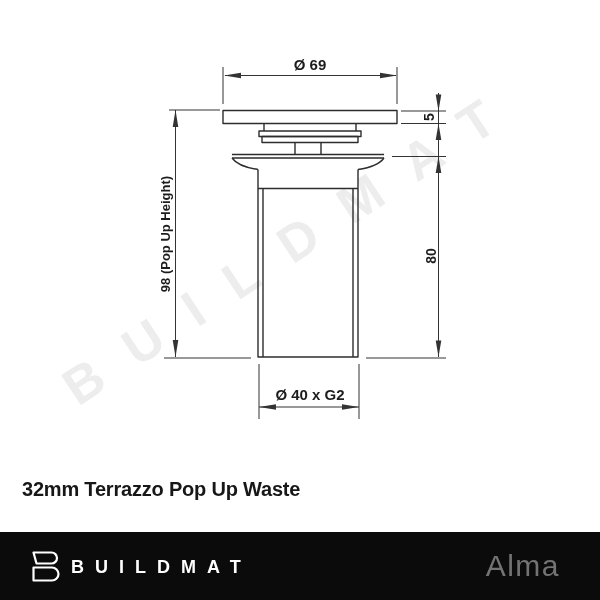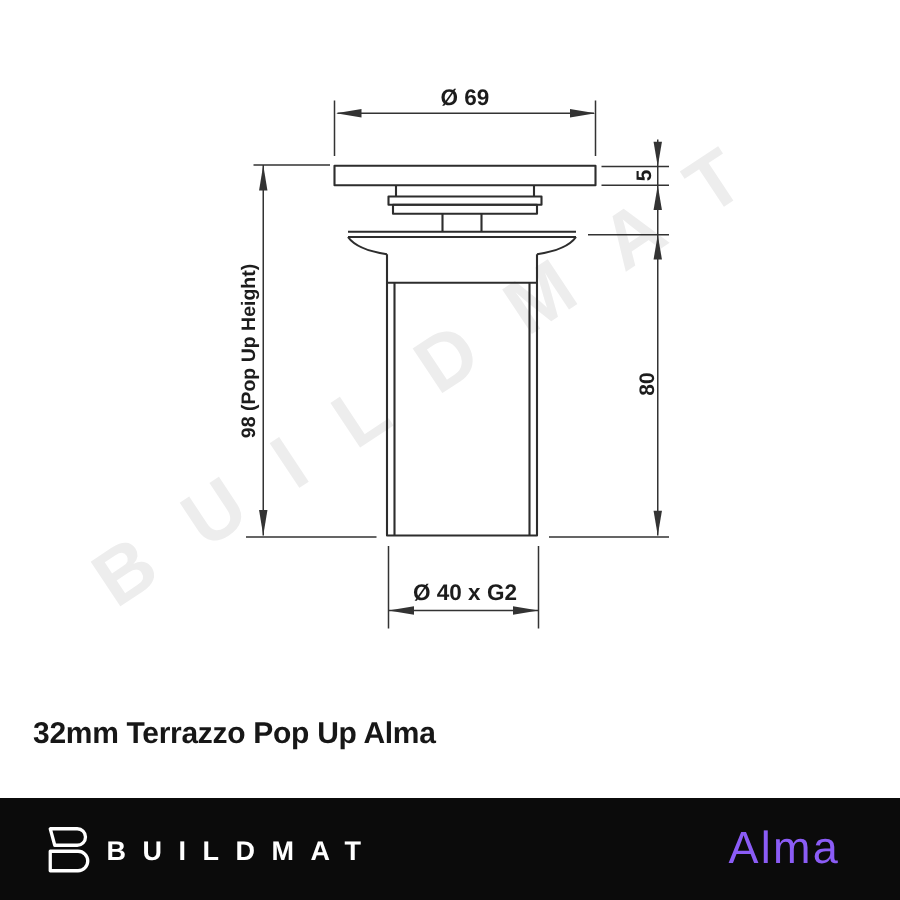--- a/index.html
+++ b/index.html
@@ -24,21 +24,21 @@
   }
   
   .footer {
     position:absolute; left:0; top:532px; width:600px; height:68px;
     background:#0b0b0b; display:flex; align-items:center;
     justify-content:space-between; box-sizing:border-box;
     padding:0 40px 0 30px; z-index:3;
   }
   .brand { display:flex; align-items:center; gap:11px; }
   .brand-name { color:#ffffff; font-size:18px; font-weight:700; letter-spacing:11px; line-height:1; padding-top:2px; }
-  .series-name { color:#8b5cf6; font-size:30px; font-weight:500; letter-spacing:1.5px; line-height:1;text-align:center; }
+  .series-name { color:#737373; font-size:30px; font-weight:500; letter-spacing:1.5px; line-height:1;text-align:center; }
 </style>
 </head>
 <body>
 
 <div class="canvas">
 
   <div class="watermark">BUILDMAT</div>
 
   <svg class="drawing" width="600" height="530" viewBox="0 0 600 530">
 
@@ -80,21 +80,21 @@
       <polygon points="359,407 342,404.2 342,409.8"></polygon>
     </g>
 
     <text class="dim-text" x="310" y="70" text-anchor="middle" font-size="15">Ø 69</text>
     <text class="dim-text" text-anchor="middle" font-size="14" transform="translate(434,117) rotate(-90)">5</text>
     <text class="dim-text" text-anchor="middle" font-size="13" transform="translate(170,234) rotate(-90)">98 (Pop Up Height)</text>
     <text class="dim-text" text-anchor="middle" font-size="14" transform="translate(436,256) rotate(-90)">80</text>
     <text class="dim-text" x="310" y="400" text-anchor="middle" font-size="15">Ø 40 x G2</text>
   </svg>
 
-  <div class="caption">32mm Terrazzo Pop Up Alma</div>
+  <div class="caption">32mm Terrazzo Pop Up Waste</div>
 
   <div class="footer">
     <div class="brand">
       <svg width="30" height="34" viewBox="0 0 30 34" fill="none" stroke="#ffffff" stroke-width="2.2" stroke-linejoin="round">
         <path d="M6.5,14.5 L3.5,3.5 L21.5,3.5 A5.5,5.5 0 0 1 21.5,14.5 Z"></path>
         <path d="M3.5,18.5 L22,18.5 A6.5,6.5 0 0 1 22,31.5 L3.5,31.5 Z"></path>
       </svg>
       <span class="brand-name">BUILDMAT</span>
     </div>
     <span class="series-name">Alma</span>

